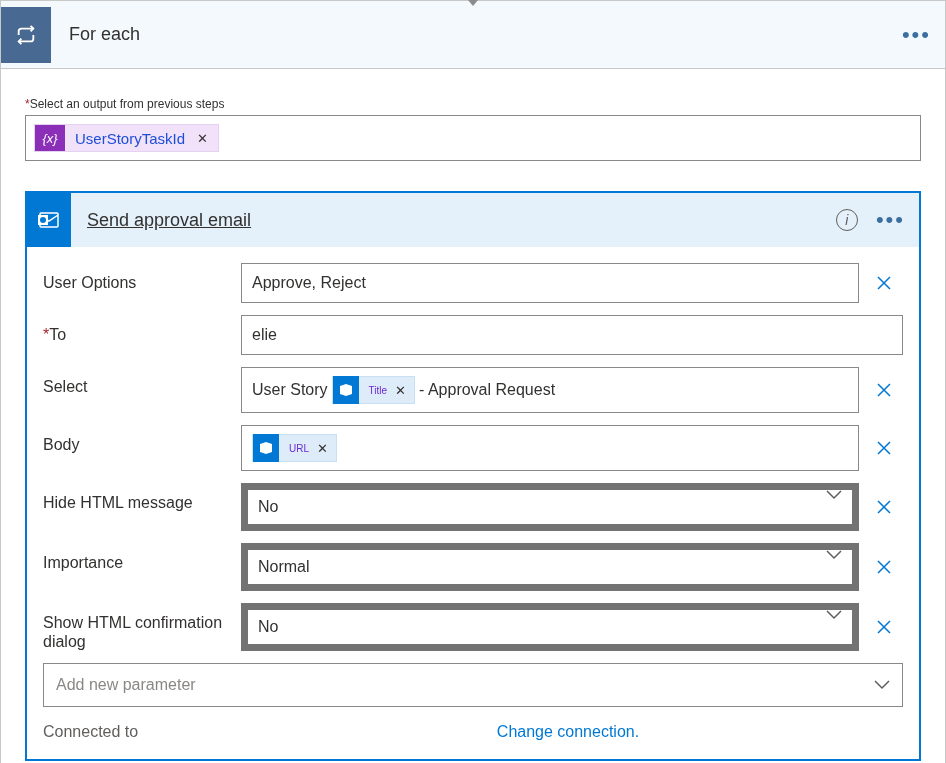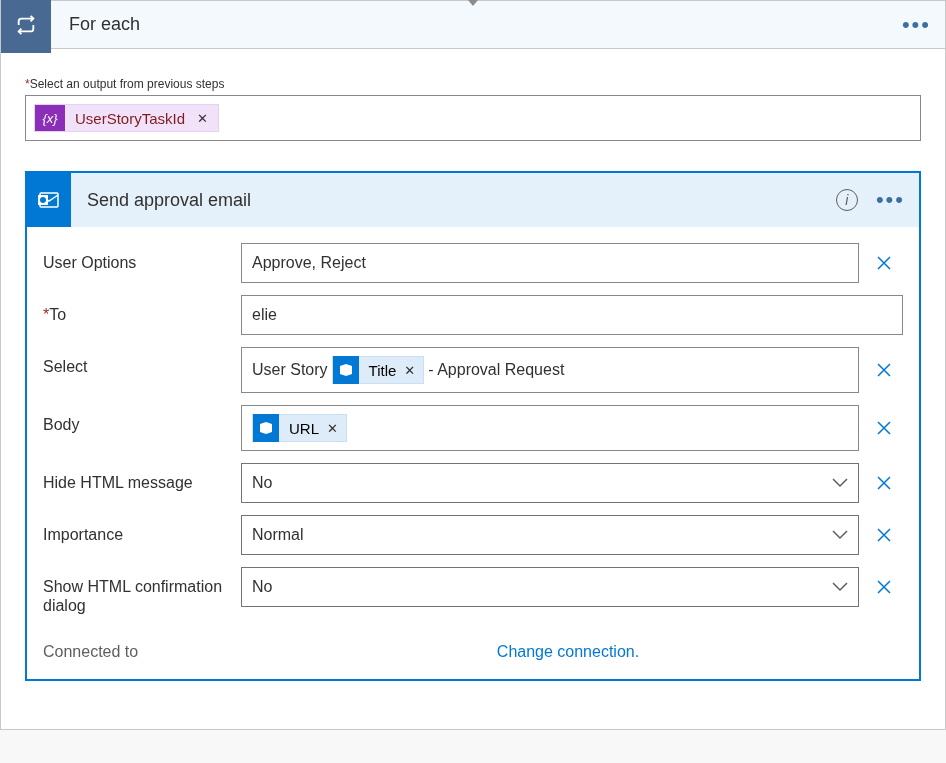--- a/index.html
+++ b/index.html
@@ -29,21 +29,21 @@
     }
     
     .foreach-card {
       border: 1px solid #c8c8c8;
       background: #fff;
       margin: 0;
     }
     .foreach-header {
       display: flex;
       align-items: center;
-      height: 48px;
+      height: 68px;
       background: #f3f9fc;
       border-bottom: 1px solid #c8c8c8;
       position: relative;
     }
     .foreach-icon-box {
       width: 50px;
       height: 56px;
       background: #486991;
       display: flex;
       align-items: center;
@@ -97,21 +97,21 @@
       background: #8c2fb8;
       display: inline-flex;
       align-items: center;
       justify-content: center;
       color: #fff;
       font-size: 13px;
       font-style: italic;
     }
     .token-label {
       font-size: 15px;
-      color: #7f1d1d;
+      color: #1d4ed8;
       padding: 0 10px 0 10px;
     }
     .token-remove {
       font-size: 13px;
       color: #323130;
       cursor: pointer;
       padding: 0 2px;
     }
     
     .inner-card {
@@ -131,20 +131,21 @@
       height: 54px;
       background: #0078d4;
       display: flex;
       align-items: center;
       justify-content: center;
     }
     .inner-title {
       font-size: 18px;
       color: #323130;
       margin-left: 16px;
+      text-decoration: underline;
     }
     .inner-actions {
       position: absolute;
       right: 14px;
       top: 50%;
       transform: translateY(-50%);
       display: flex;
       align-items: center;
       gap: 18px;
     }
@@ -215,22 +216,22 @@
     .chip-icon {
       width: 26px;
       height: 28px;
       background: #0078d4;
       display: inline-flex;
       align-items: center;
       justify-content: center;
     }
     .chip-label {
       padding: 0 8px 0 10px;
-      font-size: 15px;
-      color: #000000;
+      font-size: 10px;
+      color: #6d28d9;
     }
     .chip-remove {
       font-size: 13px;
       color: #323130;
       padding-right: 8px;
       cursor: pointer;
     }
     .row-clear {
       width: 38px;
       display: flex;
@@ -244,24 +245,24 @@
     .dropdown-arrow {
       width: 36px;
       border-left: none;
       display: flex;
       align-items: center;
       justify-content: center;
       flex-shrink: 0;
     }
     .select-box {
       flex: 1;
-      border: 1px solid #737373;
+      border: 7px solid #737373;
       min-height: 40px;
       display: flex;
-      align-items: center;
+      align-items: flex-start;
       gap: 48px;
     }
     .select-value {
       flex: 1;
       padding: 8px 10px;
       font-size: 16px;
       color: #323130;
       display: flex;
       align-items: center;
     }
@@ -490,20 +491,28 @@
             <div class="row-clear">
               <span class="x-mark">
                   <svg width="18" height="18" viewBox="0 0 18 18">
                     <path d="M3 3l12 12M15 3L3 15" stroke="#0078d4" stroke-width="1.5"></path>
                   </svg>
                 </span>
             </div>
           </div>
         </div>
 
+        <div class="add-param">
+          <span class="add-param-text">Add new parameter</span>
+          <span class="chev-down">
+              <svg width="16" height="10" viewBox="0 0 16 10">
+                <path d="M1 1l7 7 7-7" fill="none" stroke="#605e5c" stroke-width="1.5"></path>
+              </svg>
+            </span>
+        </div>
 
         <div class="connection-row">
           <div class="connection-label">Connected to</div>
           <div class="connection-link">Change connection.</div>
         </div>
 
       </div>
     </div>
   </div>
 </div>

